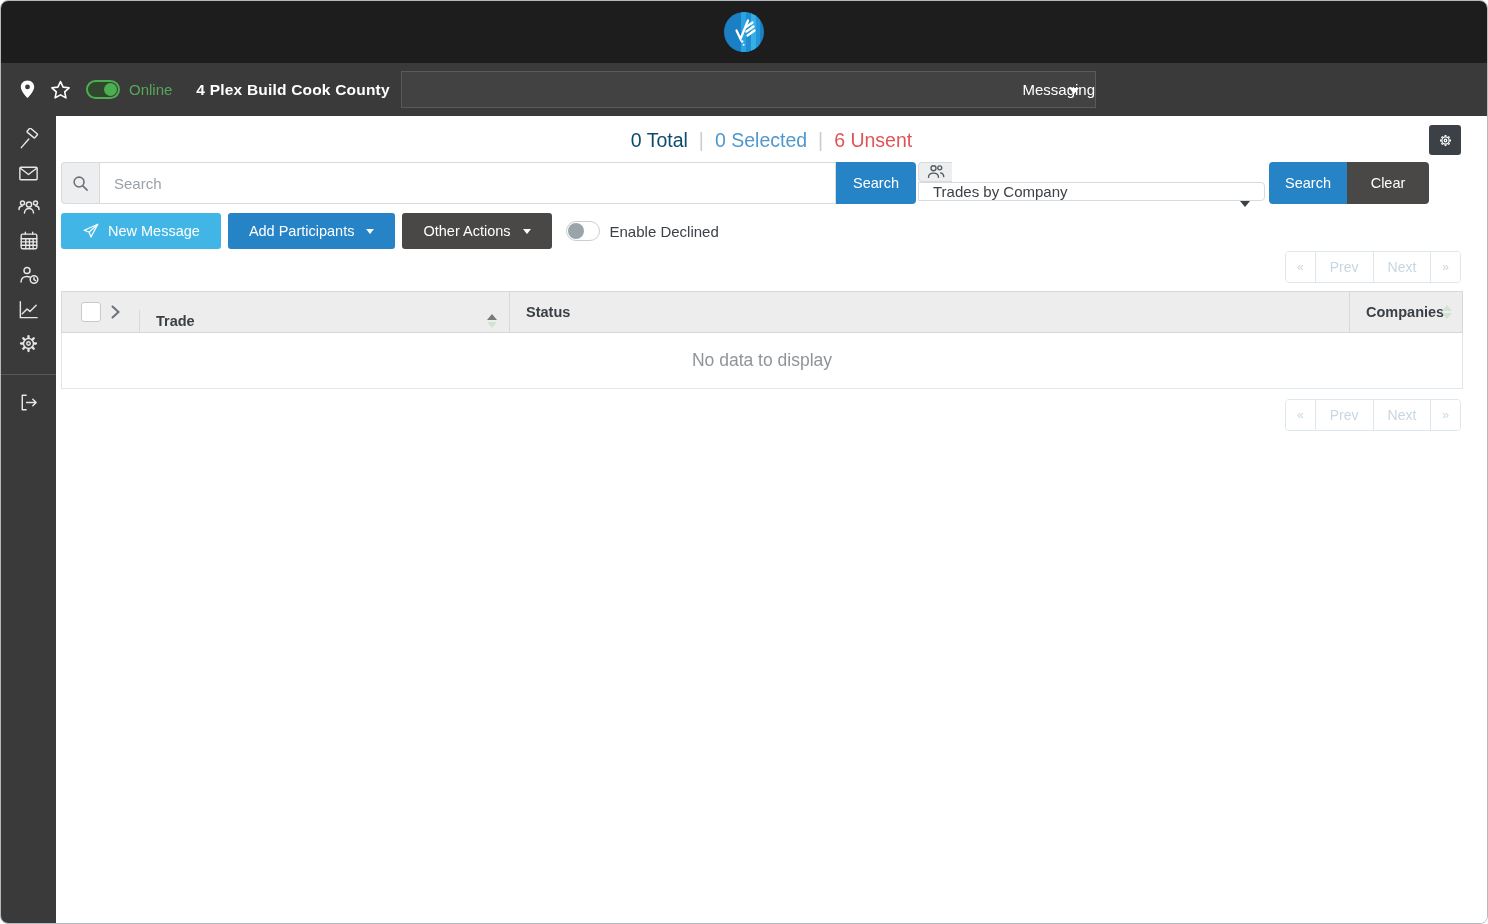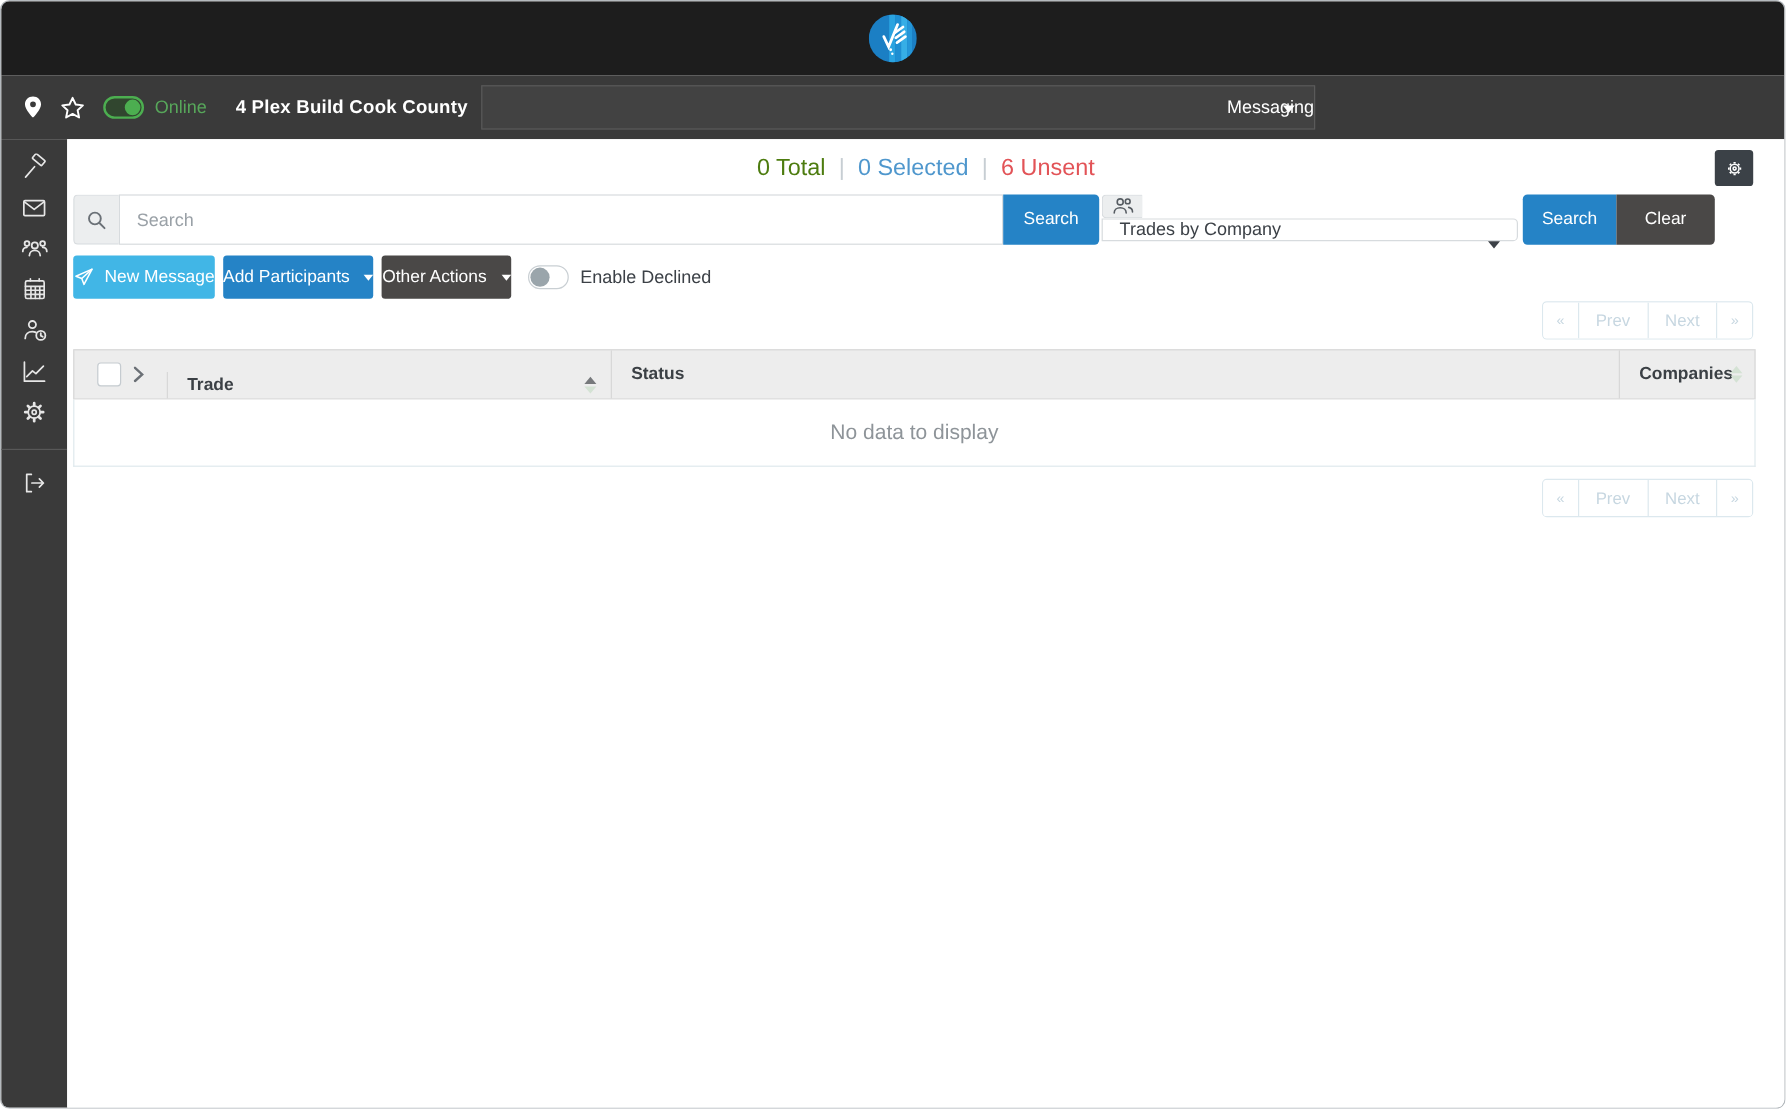--- a/index.html
+++ b/index.html
@@ -60,21 +60,21 @@
   .side-icon { stroke:#e6e6e6; fill:none; stroke-width:1.5; stroke-linecap:round; stroke-linejoin:round; }
 
   .main { flex: 1; position: relative; background: #fff; }
 
   
   .counts {
     position: absolute; top: 13px; left: 0; right: 0;
     display: flex; justify-content: center; align-items: center; gap: 11px;
     font-size: 19.5px;
   }
-  .c-total { color: #4d7c0f; text-align: right; }
+  .c-total { color: #0c4a6e; text-align: right; }
   .c-sep { color: #c7ced3; font-weight: 300; }
   .c-selected { color: #4f97cd; }
   .c-unsent { color: #e25357; }
 
   .gear-btn {
     position: absolute; top: 9px; right: 26px; width: 32px; height: 30px;
     background: #3b4147; border: none; border-radius: 3px;
     display: flex; align-items: center; justify-content: center; cursor: pointer;
   }
 
@@ -108,21 +108,21 @@
     position: absolute; right: 14px; top: 18px; width: 0; height: 0;
     border-left: 5px solid transparent; border-right: 5px solid transparent;
     border-top: 6px solid #3c4147;
   }
   .filter-group { display:flex; margin-left: 4px; height: 42px; }
   .btn-filter { width: 78px; background: #2583c6; color:#fff; font-size: 14.5px; border-radius: 4px 0 0 4px; }
   .btn-clear  { width: 82px; background: #4a4847; color:#fff; font-size: 14.5px; border-radius: 0 4px 4px 0; }
 
   
   .actions-row { position: absolute; top: 97px; left: 5px; height: 36px; display: flex; align-items: center; }
-  .btn-action { height: 36px; border-radius: 3px; color:#fff; font-size: 14.5px; display:flex; align-items:center; justify-content:center; gap:8px; padding: 0 0; }
+  .btn-action { height: 36px; border-radius: 3px; color:#fff; font-size: 14.5px; display:flex; align-items:center; justify-content:center; gap:8px; padding: 0 21px; }
   .btn-new { background: #41b6e6; }
   .btn-add { background: #2583c6; margin-left: 7px; }
   .btn-other { background: #4a4847; margin-left: 7px; }
   .caret-sm { width:0; height:0; border-left:4.5px solid transparent; border-right:4.5px solid transparent; border-top:5px solid #fff; margin-left:4px; }
 
   .toggle-declined {
     margin-left: 14px; width: 34px; height: 20px; border-radius: 10px;
     background: #fff; border: 1px solid #c9cfd3; position: relative; cursor: pointer; flex:none;
   }
   .toggle-declined .knob {

